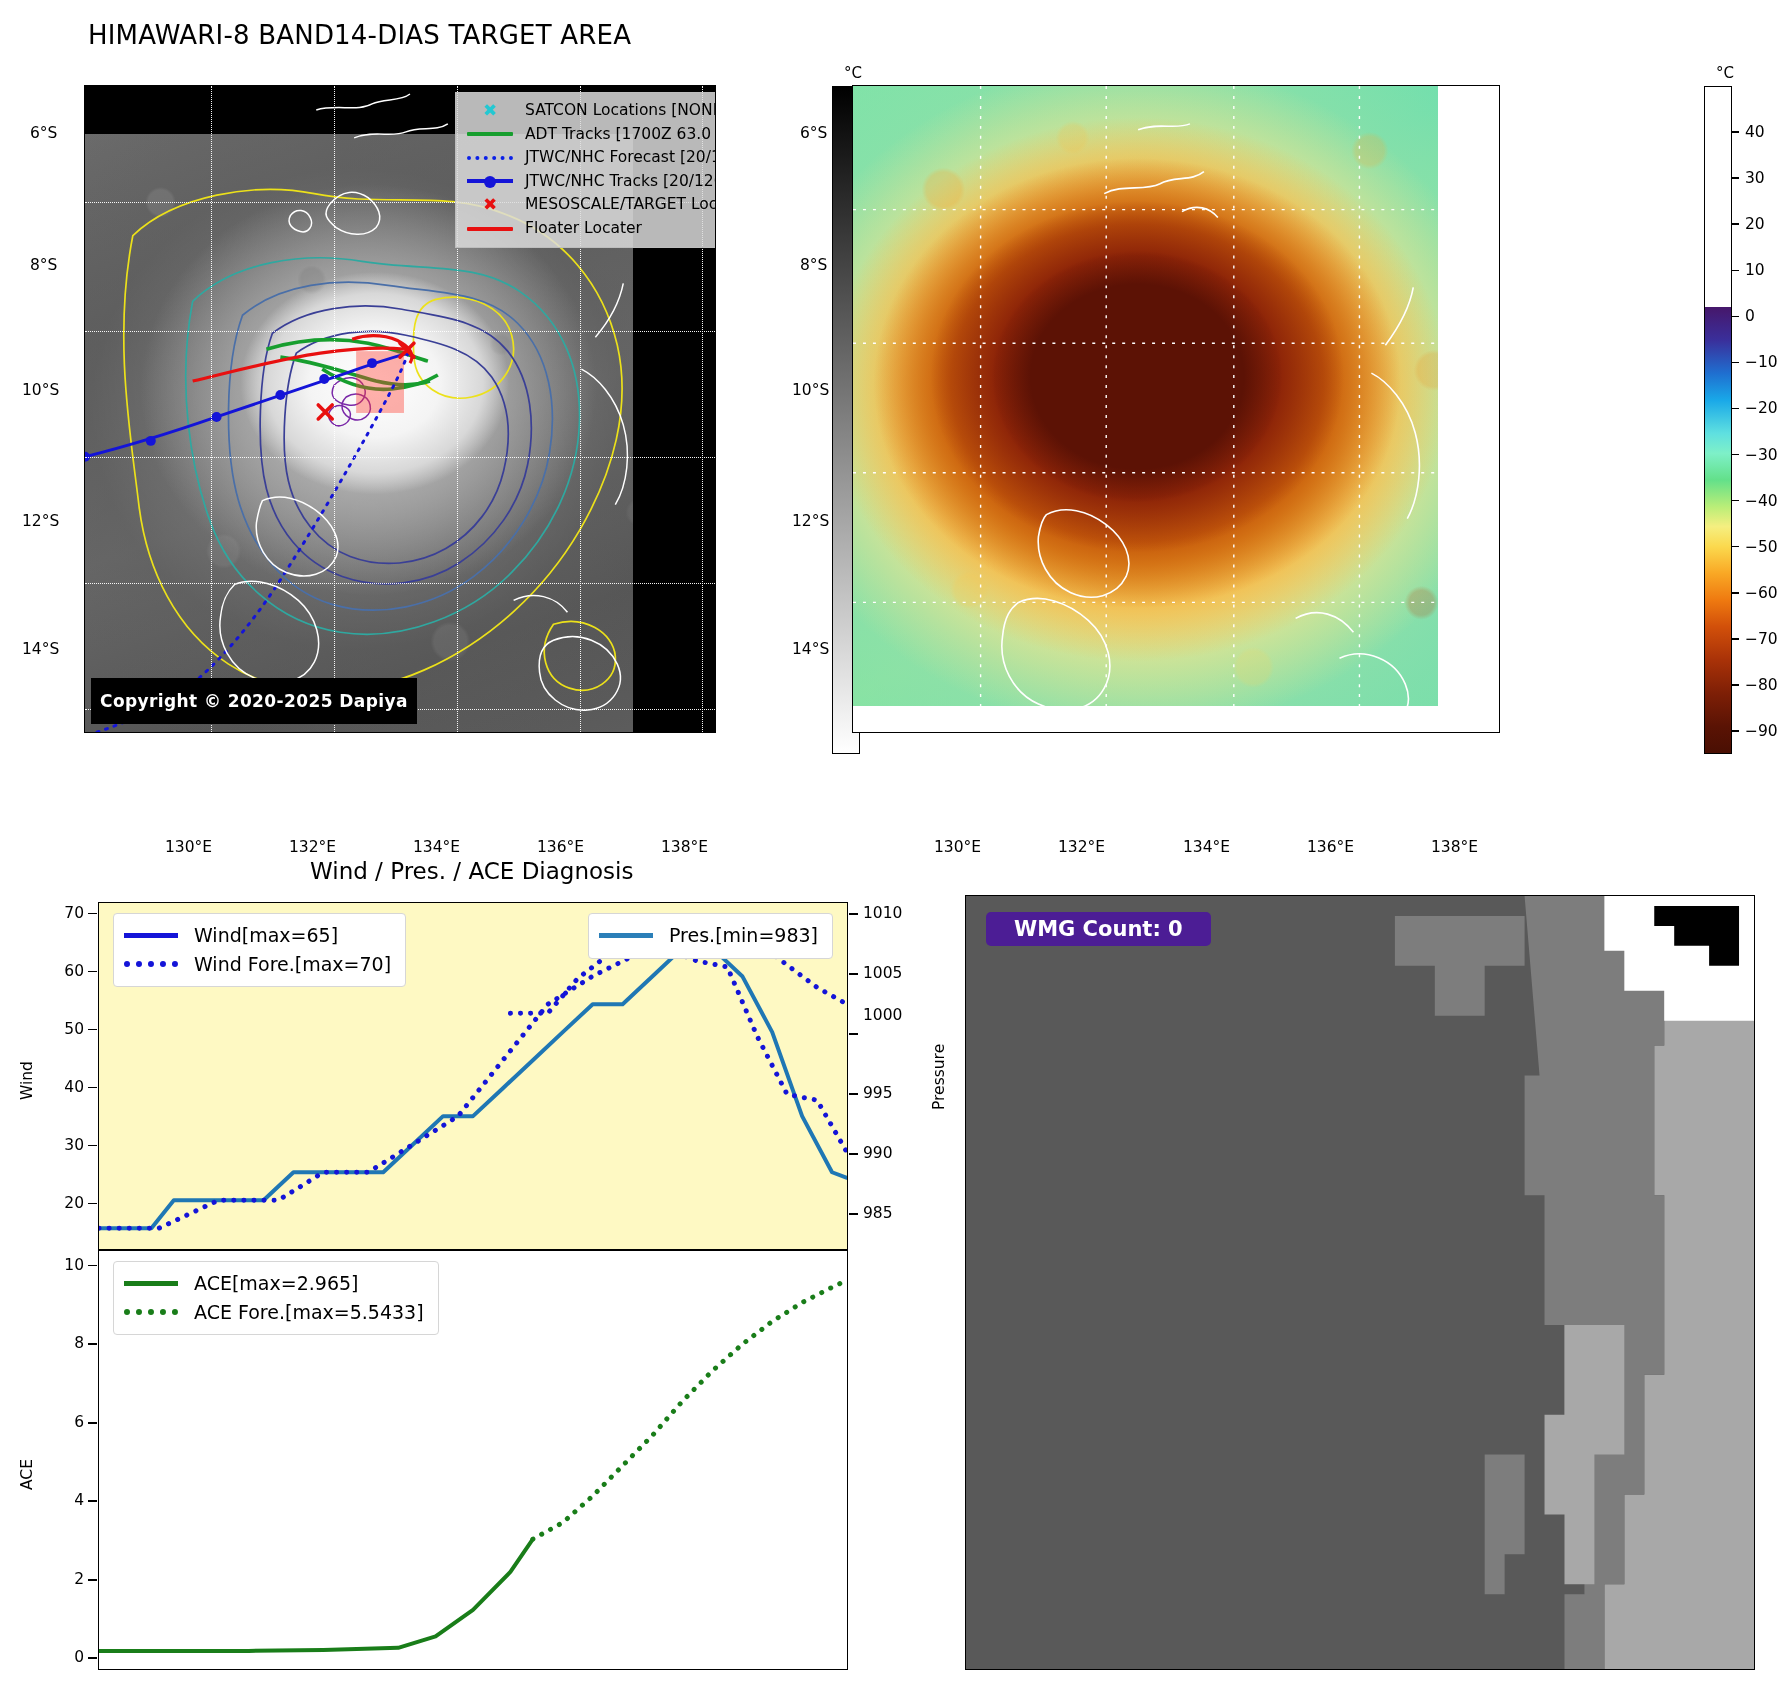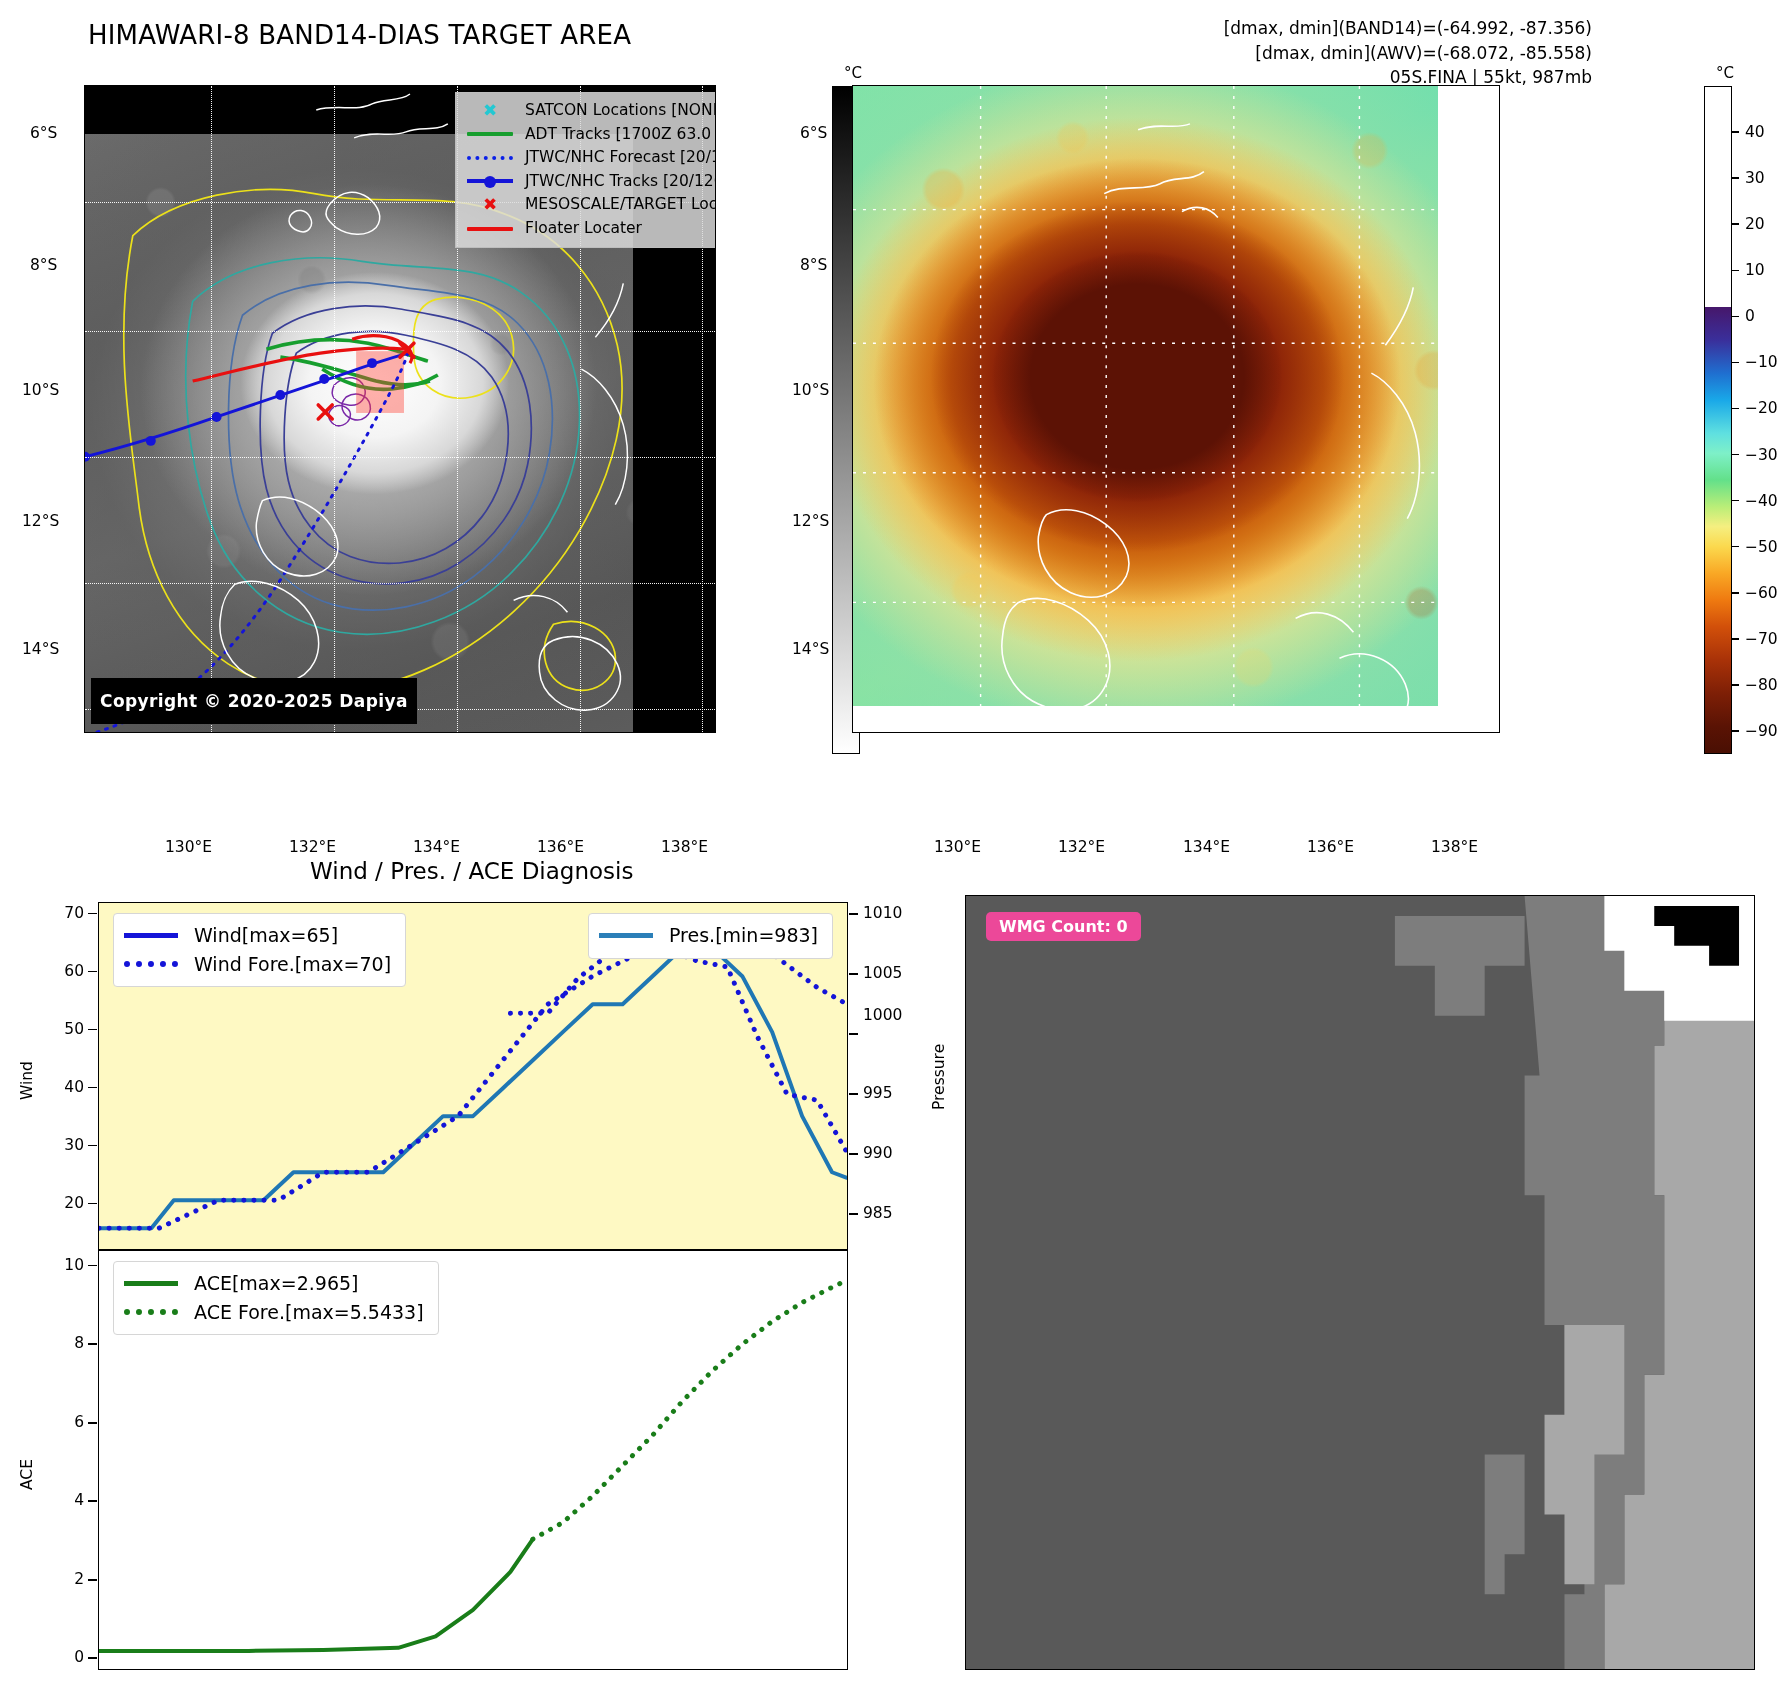--- a/index.html
+++ b/index.html
@@ -110,37 +110,32 @@
   .chart-svg{position:absolute;inset:0;width:100%;height:100%;}
   .chart-legend{position:absolute;background:#fff;border:1px solid #d6d6d6;border-radius:4px;
     padding:7px 14px 8px 10px;font-size:19px;line-height:1.5;}
   .cl-row{display:flex;align-items:center;white-space:nowrap;}
   .cl-key{width:58px;flex:0 0 58px;margin-right:12px;display:flex;align-items:center;}
   .cl-solid{width:54px;height:5px;}
   .cl-dot{width:54px;height:0;border-top:6px dotted #1414d8;}
 
   
   #wmg-panel{left:965px;top:895px;width:790px;height:775px;background:#595959;}
-  .wmg-badge{position:absolute;left:20px;top:16px;background:#ec4899;color:#fff;font-weight:bold;
-    font-size:16px;padding:5px 13px;border-radius:5px;white-space:nowrap;}
+  .wmg-badge{position:absolute;left:20px;top:16px;background:#4c1d95;color:#fff;font-weight:bold;
+    font-size:21px;padding:5px 28px;border-radius:5px;white-space:nowrap;}
 </style>
 </head>
 <body>
 
 <div class="page">
 
   <div class="title-block">
     <div class="title-line">HIMAWARI-8 BAND14-DIAS TARGET AREA</div>
   </div>
 
-  <div class="hdr-right">
-    <div>[dmax, dmin](BAND14)=(-64.992, -87.356)</div>
-    <div>[dmax, dmin](AWV)=(-68.072, -85.558)</div>
-    <div>05S.FINA | 55kt, 987mb</div>
-  </div>
 
   <div class="axlab" style="left:30px;top:124px;">6°S</div>
   <div class="axlab" style="left:30px;top:256px;">8°S</div>
   <div class="axlab" style="left:22px;top:381px;">10°S</div>
   <div class="axlab" style="left:22px;top:512px;">12°S</div>
   <div class="axlab" style="left:22px;top:640px;">14°S</div>
 
   <div class="panel" id="map-left">
     <div class="irbg"></div>
     <div class="ir-noise"></div>

